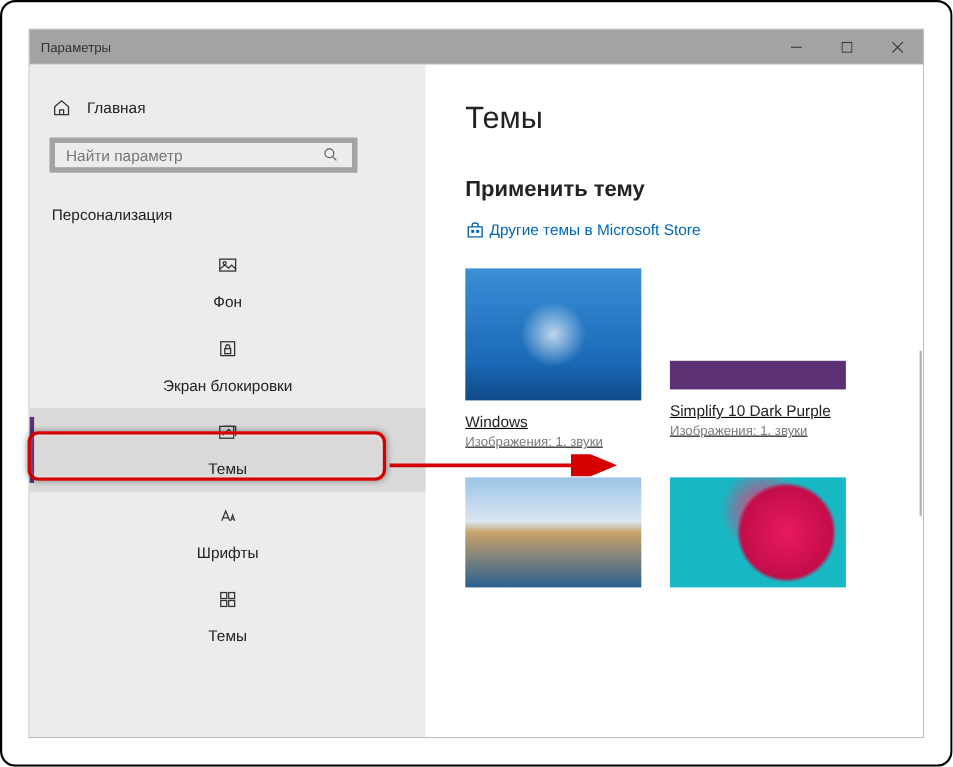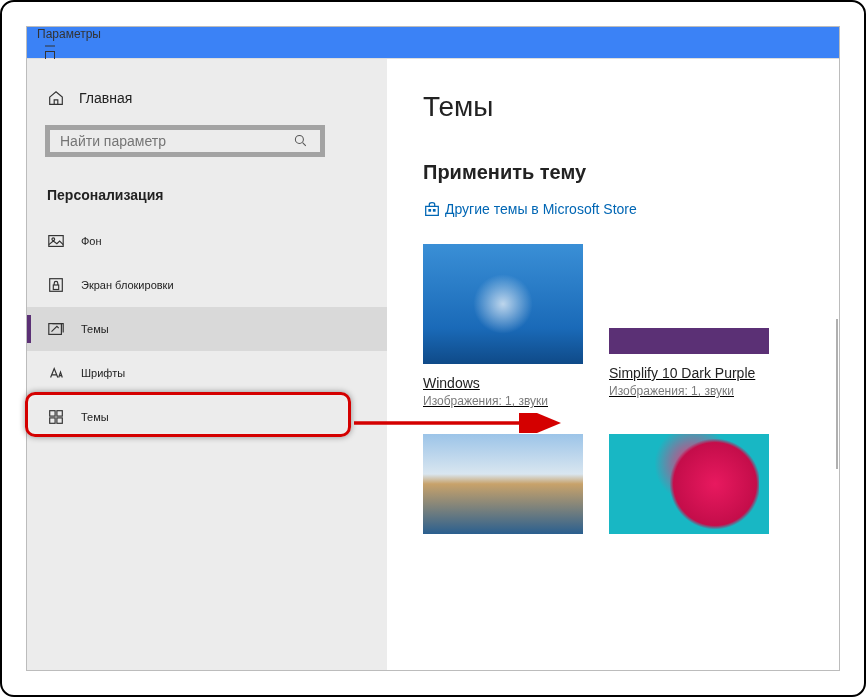--- a/index.html
+++ b/index.html
@@ -1,31 +1,31 @@
 <!DOCTYPE html>
 <html><head>
 <meta charset="utf-8">
 <style>
   * { box-sizing: border-box; margin: 0; padding: 0; font-family: 'Segoe UI', Arial, sans-serif; }
   body { background: #fff; }
   .frame { width: 866px; height: 697px; margin: 0 auto; position: relative; }
   .outer-border { position: absolute; inset: 0; border: 2px solid #000; border-radius: 14px; overflow: hidden; }
   .window { position: absolute; inset: 24px; background: #fff; border: 1px solid #bcbcbc; }
-  .titlebar { height: 32px; display: flex; align-items: flex-start; background: #3b82f6; border-bottom: 1px solid #ddd; flex-direction: column; }
+  .titlebar { height: 32px; display: flex; align-items: center; background: #a3a3a3; border-bottom: 1px solid #ddd; }
   .titlebar-title { font-size: 12px; color: #333; padding-left: 10px; flex: 1; }
   .win-btn { width: 46px; height: 32px; display: flex; align-items: center; justify-content: center; color: #444; font-size: 12px; }
   .win-btn svg { width: 10px; height: 10px; }
   .content { position: absolute; top: 32px; bottom: 0; left: 0; right: 0; display: flex; }
   .sidebar { width: 360px; background: #ececec; display: flex; flex-direction: column; padding-top: 22px; }
   .home-row { display: flex; align-items: center; gap: 14px; padding: 8px 20px; font-size: 14px; color: #222; }
   .search-wrap { padding: 10px 18px 18px 18px; }
   .search-box { width: 280px; height: 32px; border: 5px solid #a3a3a3; background: #ececec; display: flex; align-items: center; padding: 0 10px; font-size: 14px; color: #666; }
   .search-box input { flex: 1; background: transparent; border: none; outline: none; font-size: 14px; color: #222; }
-  .section-title { font-size: 14px; font-weight: 700; padding: 12px 20px 16px; color: #222; }
-  .nav-item { display: flex; align-items: center; gap: 16px; padding: 13px 20px; font-size: 11px; color: #222; position: relative; min-height: 44px; }
+  .section-title { font-size: 14px; font-weight: 400; padding: 12px 20px 16px; color: #222; }
+  .nav-item { display: flex; align-items: center; gap: 16px; padding: 13px 20px; font-size: 14px; color: #222; position: relative; min-height: 44px; flex-direction: column; }
   .nav-item.selected { background: #d9d9d9; }
   .nav-item.selected::before { content: ''; position: absolute; left: 0; top: 8px; bottom: 8px; width: 4px; background: #5b3075; }
   .icon { width: 18px; height: 18px; display: inline-flex; align-items: center; justify-content: center; flex-shrink: 0; }
   .main { flex: 1; background: #fff; padding: 32px 36px 0 36px; position: relative; overflow: hidden; }
   .page-title { font-size: 28px; font-weight: 400; color: #222; margin-bottom: 38px; }
   .section-header { font-size: 20px; font-weight: 700; color: #222; margin-bottom: 16px; }
   .store-link { display: flex; align-items: center; gap: 4px; color: #0066b4; font-size: 14px; margin-bottom: 26px; }
   .theme-grid { display: flex; flex-wrap: wrap; gap: 26px; text-decoration: underline; }
   .theme-card { width: 160px; }
   .theme-thumb { width: 160px; height: 120px; background: #ccc; margin-bottom: 10px; position: relative; overflow: hidden; }

